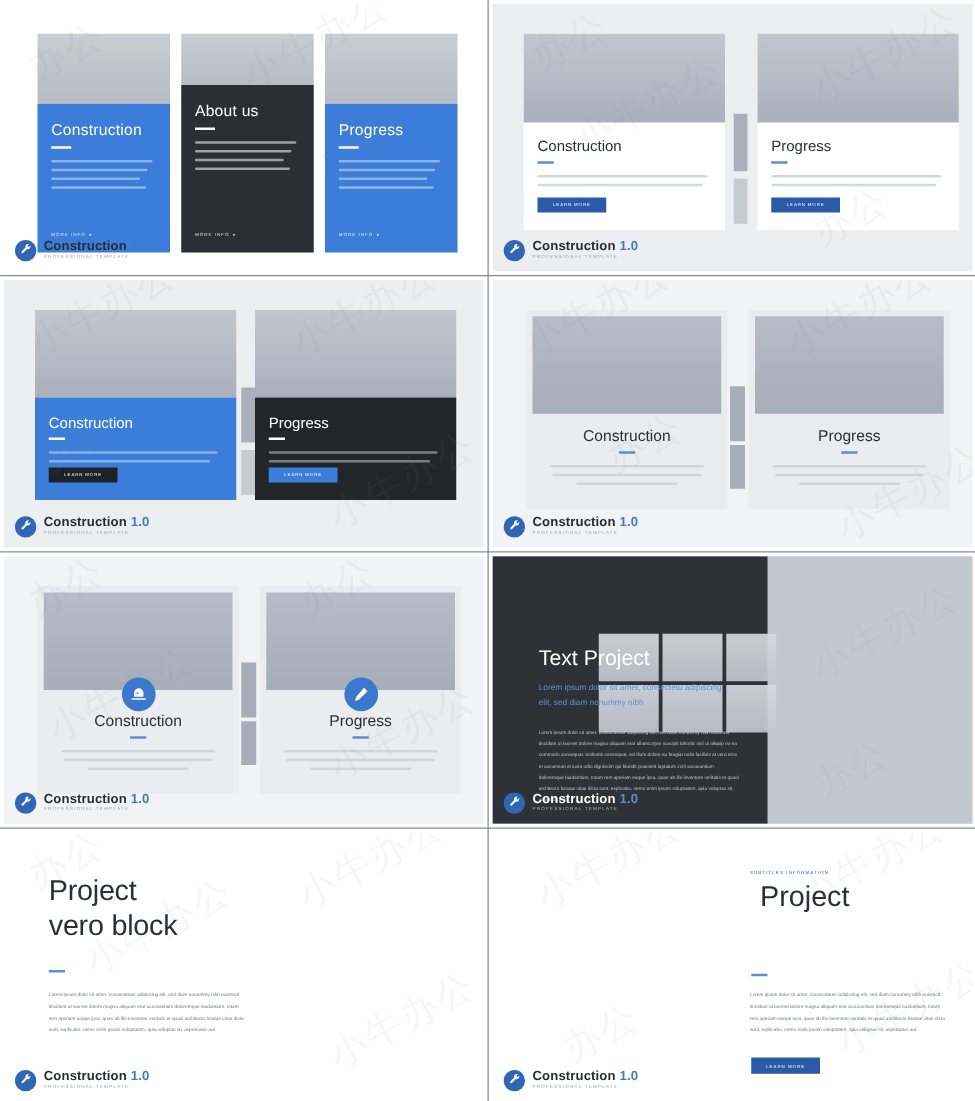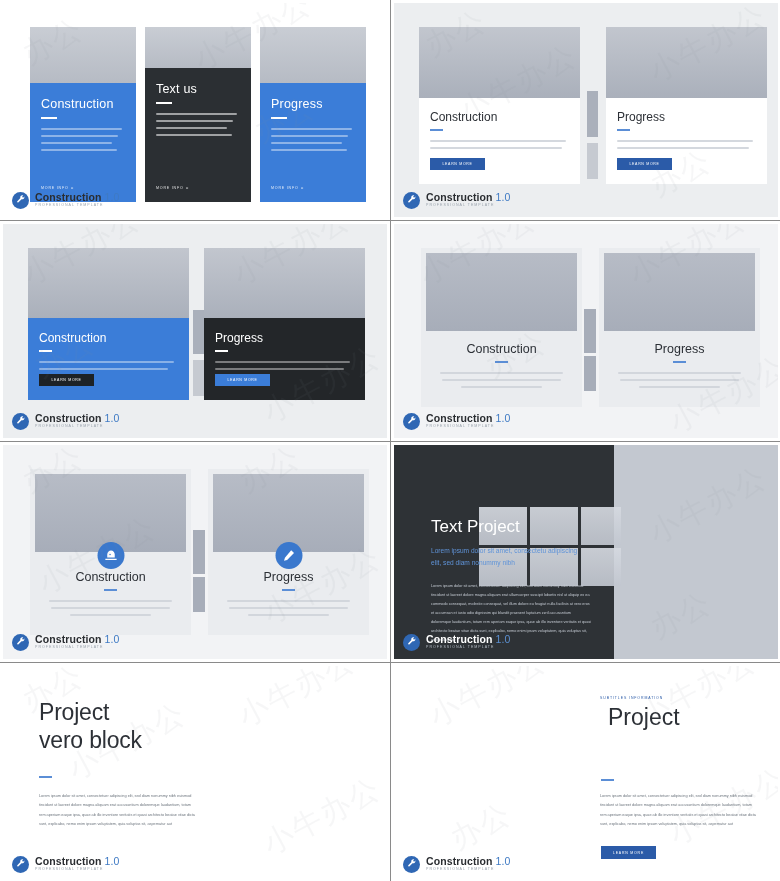--- a/index.html
+++ b/index.html
@@ -57,21 +57,21 @@
     display: flex; align-items: center; justify-content: center;
     flex: none;
     margin-right: 6px;
   }
   .logo-circle svg { width: 10px; height: 10px; display: block; }
   .brand { line-height: 1.05; }
   .brand-title {
     font-size: 10.5px; color: #2a2d31; font-weight: 600;
     letter-spacing: .1px;
   }
-  .brand-title .ver { color: #3f7ac4; font-weight: 400; }
+  .brand-title .ver { color: #3f7ac4; font-weight: 700; }
   .brand-sub {
     font-size: 3.6px; color: #9aa3ad; letter-spacing: 1px;
     margin-top: 1.5px; text-transform: uppercase;
   }
   .footer.onDark .brand-title { color: #ffffff; }
   .footer.onDark .brand-title .ver { color: #5b8fd0; }
   .footer.onDark .brand-sub { color: #b6bec7; }
 
   
   .s1 { background:#fff; }
@@ -211,21 +211,21 @@
                 <div class="ln" style="width:92%"></div>
               <div class="ln" style="width:84%"></div>
                 <div class="ln" style="width:90%"></div>
             </div>
             <div class="more"><span>MORE INFO</span><span class="arw">▸</span></div>
           </div>
         </div>
         <div class="card dark">
           <div class="photo"></div>
           <div class="body" style="height:134px">
-            <div class="c-title">Text us</div>
+            <div class="c-title">About us</div>
             <div class="rule"></div>
             <div class="lines">
               <div class="ln" style="width:96%;background:rgba(255,255,255,.55)"></div>
               <div class="ln" style="width:92%;background:rgba(255,255,255,.55)"></div>
               <div class="ln" style="width:84%;background:rgba(255,255,255,.55)"></div>
               <div class="ln" style="width:90%;background:rgba(255,255,255,.55)"></div>
             </div>
             <div class="more"><span>MORE INFO</span><span class="arw">▸</span></div>
           </div>
         </div>

